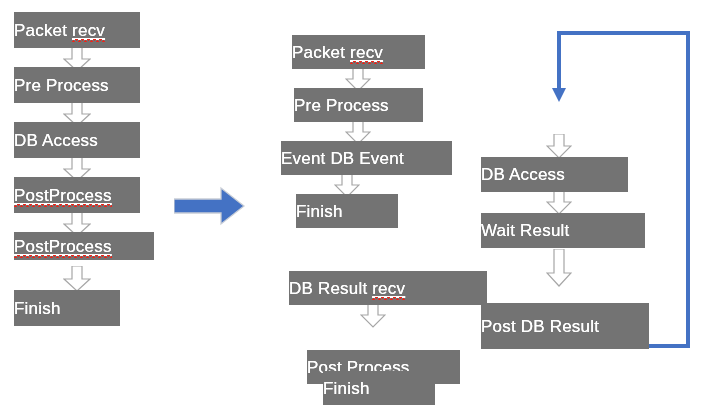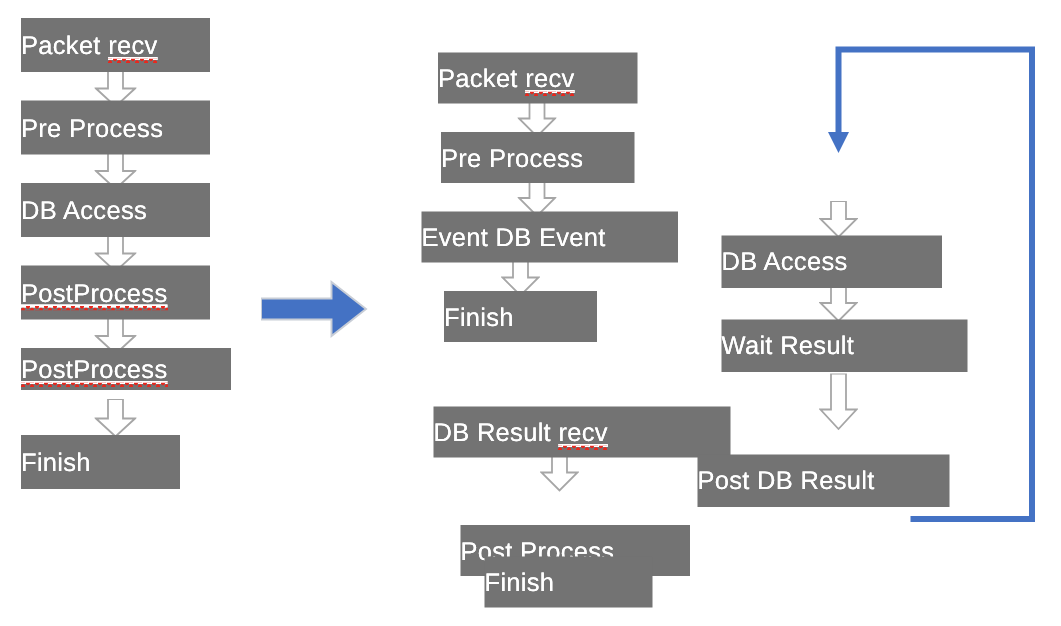--- a/index.html
+++ b/index.html
@@ -222,17 +222,17 @@
   <div class="node" style="left:481px; top:213px; width:164px; height:35px;">
     <span class="lbl">Wait Result</span>
   </div>
 
   <div class="blockarrow" style="left:546px; top:249px; width:26px; height:38px;">
     <svg width="26" height="38" viewBox="0 0 26 38">
       <polygon points="8,0 18,0 18,24 25,24 13,37 1,24 8,24" fill="#ffffff" stroke="#A6A6A6" stroke-width="1.2"></polygon>
     </svg>
   </div>
 
-  <div class="node" style="left:465px; top:303px; width:168px; height:35px;">
+  <div class="node" style="left:481px; top:303px; width:168px; height:46px;">
     <span class="lbl">Post DB Result</span>
   </div>
 
 </div>
 
 </body></html>

